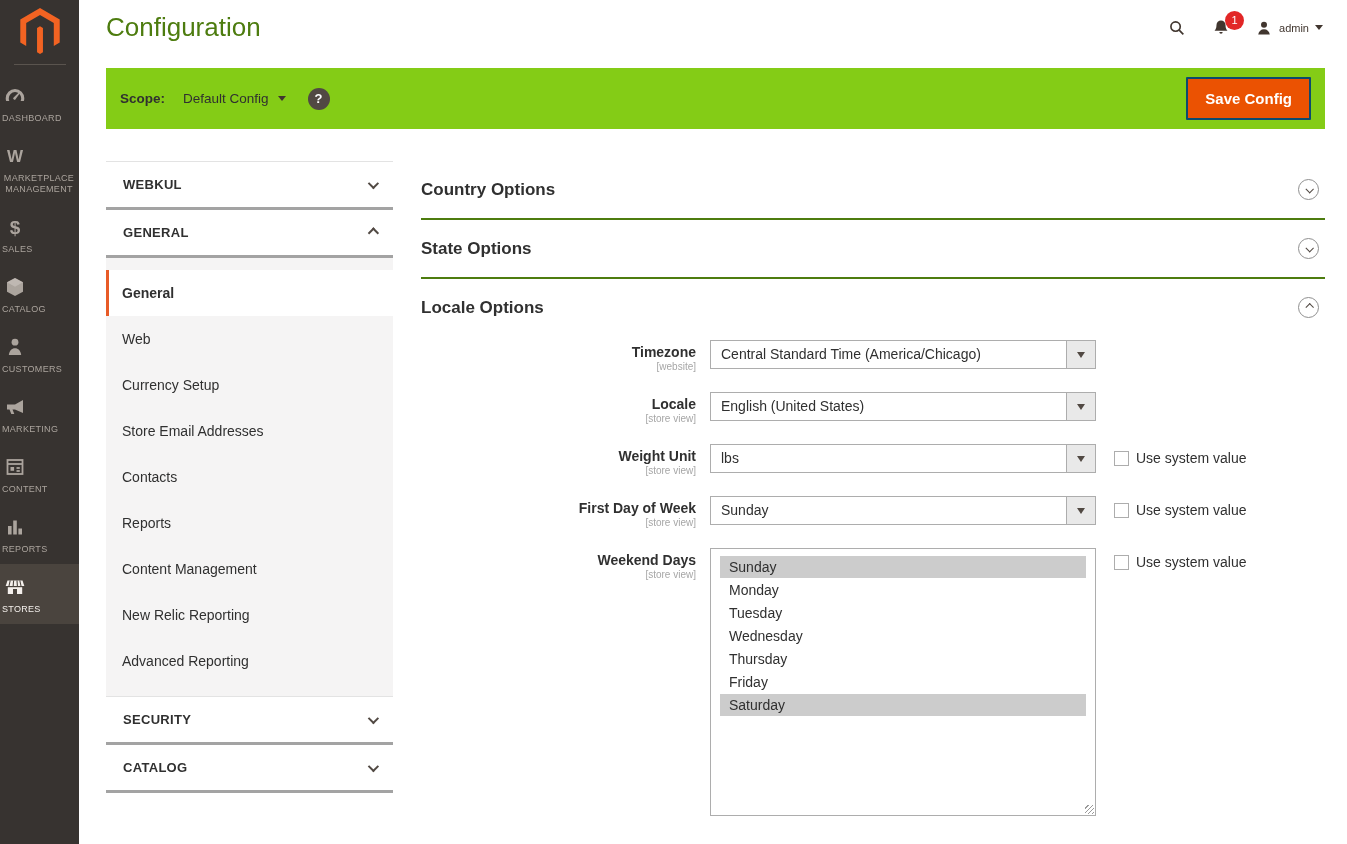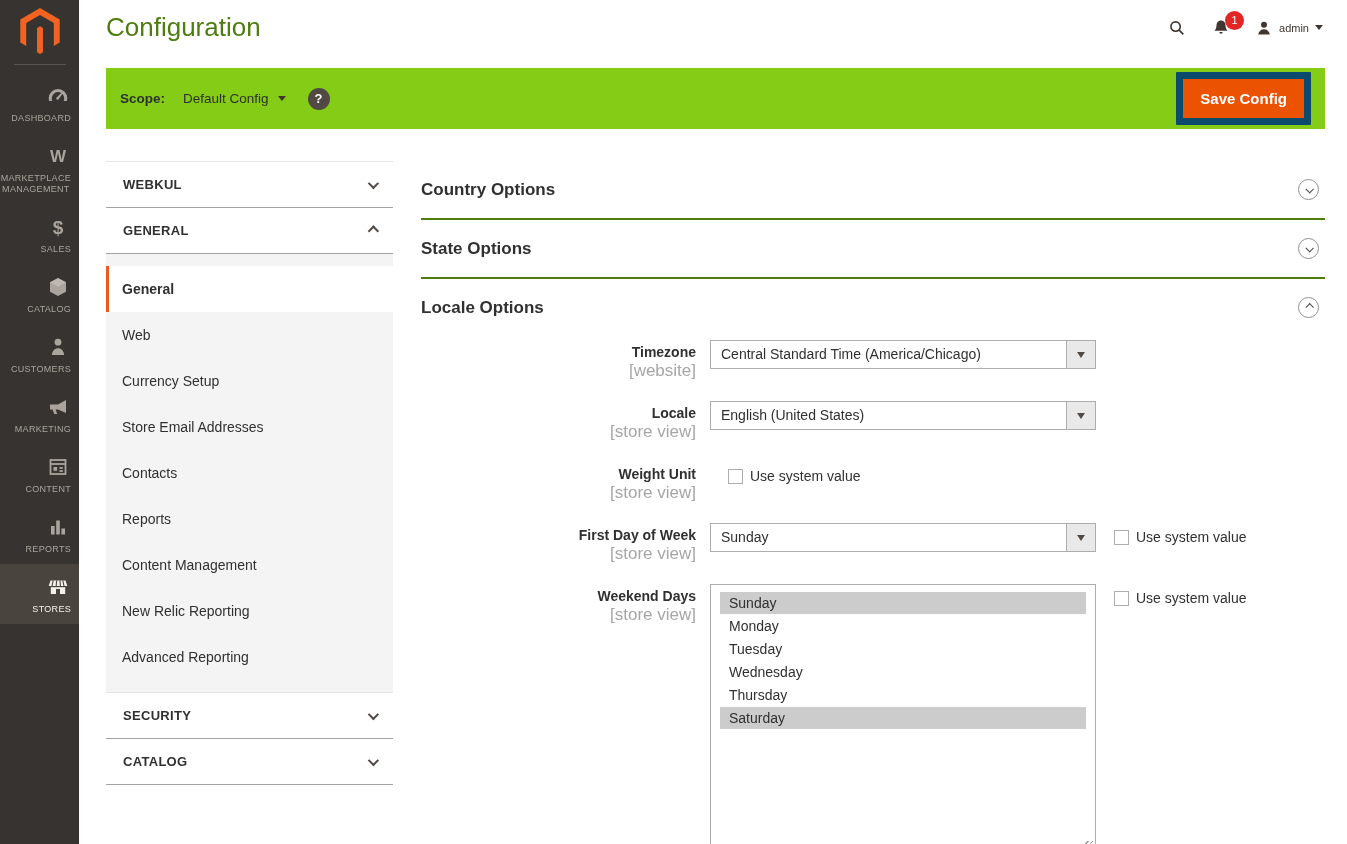--- a/index.html
+++ b/index.html
@@ -3,21 +3,21 @@
 <meta charset="utf-8">
 <style>
   * { margin:0; padding:0; box-sizing:border-box; }
   html,body { width:1347px; height:844px; overflow:hidden; background:#fff;
     font-family:"Liberation Sans","DejaVu Sans",sans-serif; color:#303030; font-size:14px; }
 
   
   .admin-sidebar { position:fixed; left:0; top:0; width:79px; height:844px; background:#373330; z-index:10; }
   .logo-wrap { padding:8px 0 0; display:flex; justify-content:center; }
   .logo-divider { width:52px; height:1px; background:#5a544e; margin:10px auto 8px; }
-  .menu-item { display:flex; flex-direction:column; align-items:flex-end; padding:10px 8px 9px; cursor:pointer; color:#aba49d; }
+  .menu-item { display:flex; flex-direction:column; align-items:flex-start; padding:10px 2px 9px; cursor:pointer; color:#aba49d; }
   .menu-item .m-icon { width:26px; height:26px; display:flex; align-items:center; justify-content:center; }
   .menu-item .m-icon svg { width:24px; height:24px; }
   .menu-item .m-label { font-size:9px; letter-spacing:.3px; text-align:center; margin-top:4px; line-height:11px; max-width:74px; }
   .menu-item.active { background:#4a443e; color:#f4f0ec; }
 
   
   .page { margin-left:79px; }
   .page-header { height:55px; display:flex; align-items:center; justify-content:space-between; padding:0 24px 0 27px; }
   .page-title { font-size:26px; font-weight:400; color:#4d7c0f; }
   .header-actions { display:flex; align-items:center; gap:24px; }
@@ -33,29 +33,29 @@
   .content { margin:0 22px 0 27px; }
 
   
   .scope-bar { background:#84cc16; height:61px; display:flex; align-items:center; justify-content:space-between; padding:0 14px; margin-top:13px; }
   .scope-left { display:flex; align-items:center; }
   .scope-label { font-weight:700; font-size:13.5px; margin-right:18px; }
   .scope-select { display:flex; align-items:center; gap:9px; cursor:pointer;justify-content:space-between; }
   .scope-value { font-size:13.5px; }
   .help-icon { width:22px; height:22px; border-radius:50%; background:#514943; color:#fff; font-weight:700; font-size:13px;
     display:flex; align-items:center; justify-content:center; margin-left:22px; cursor:pointer; }
-  .save-btn { background:#eb5202; border:7px solid #0c4a6e; color:#fff; font-weight:700; font-size:15px;
+  .save-btn { background:#eb5202; border:2px solid #0c4a6e; color:#fff; font-weight:700; font-size:15px;
     padding:11px 17px; border-radius:1px; cursor:pointer; font-family:inherit; }
 
   
   .layout { display:flex; margin-top:32px; align-items:flex-start; }
 
   .config-nav { width:287px; flex:none; border-top:1px solid #e3e3e3; }
   .nav-section-head { display:flex; align-items:center; justify-content:space-between; padding:15px 17px;
-    border-bottom:1px solid #a3a3a3; cursor:pointer; }
+    border-bottom:3px solid #a3a3a3; cursor:pointer; }
   .nav-section-title { font-weight:700; font-size:13px; letter-spacing:.3px; }
   .chev { display:inline-block; width:8px; height:8px; border-right:2px solid #514943; border-bottom:2px solid #514943; }
   .chev.down { transform:rotate(45deg) translateY(-2px); }
   .chev.up { transform:rotate(225deg) translate(-1px,1px); }
   .nav-subitems { background:#f5f4f4; border-bottom:1px solid #e3e3e3; padding:12px 0; }
   .nav-item { padding:15px 16px; font-size:14px; color:#303030; cursor:pointer; }
   .nav-item.active { background:#fff; border-left:3px solid #e85b27; padding-left:13px; font-weight:600; }
 
   .main { flex:1; margin-left:28px; }
   .section-head { display:flex; align-items:center; justify-content:space-between; padding:18px 0; cursor:pointer; }
@@ -64,21 +64,21 @@
   .circ { width:21px; height:21px; border:1px solid #8f8f8f; border-radius:50%; display:flex; align-items:center; justify-content:center; margin-right:6px; cursor:pointer; }
   .circ .chev { width:6px; height:6px; border-width:0 1.5px 1.5px 0; border-style:solid; border-color:#514943; }
   .circ .chev.down { transform:rotate(45deg) translateY(-1px); }
   .circ .chev.up { transform:rotate(225deg) translateY(1px); }
 
   
   .form { margin-top:4px; }
   .field-row { display:flex; align-items:flex-start; margin-bottom:20px; }
   .field-label { width:289px; flex:none; text-align:right; padding-right:14px; padding-top:4px; }
   .label-text { font-weight:700; font-size:14px; display:block; line-height:16px; }
-  .label-scope { font-size:17px; color:#a6a6a6; display:block; margin-top:1px; }
+  .label-scope { font-size:10px; color:#a6a6a6; display:block; margin-top:1px; }
   .field-control { width:386px; flex:none; }
   .select { height:29px; border:1px solid #adadad; background:#fff; display:flex; align-items:stretch; justify-content:space-between; cursor:pointer; }
   .select-value { padding:5px 10px; font-size:14px; white-space:nowrap; overflow:hidden; }
   .sel-btn { width:29px; flex:none; background:#e9e9e9; border-left:1px solid #adadad; display:flex; align-items:center; justify-content:center; }
   .sel-caret { width:0; height:0; border:4.5px solid transparent; border-top:6px solid #514943; margin-top:5px; }
   .multiselect { position:relative; height:268px; border:1px solid #adadad; background:#fff; padding:7px 9px; overflow:hidden; }
   .opt { padding:3px 9px; font-size:14px; cursor:pointer; margin-bottom:1px; }
   .opt.selected { background:#ccc; }
   .resize-corner { position:absolute; right:1px; bottom:1px; width:9px; height:9px;
     background:repeating-linear-gradient(135deg, transparent 0 2px, #9a9a9a 2px 3px); cursor:nwse-resize; }
@@ -325,20 +325,28 @@
                   </span>
               </div>
             </div>
           </div>
 
           <div class="field-row">
             <div class="field-label">
               <span class="label-text">Weight Unit</span>
               <span class="label-scope">[store view]</span>
             </div>
+            <div class="field-control">
+              <div class="select">
+                <span class="select-value">lbs</span>
+                <span class="sel-btn">
+                    <span class="sel-caret"></span>
+                  </span>
+              </div>
+            </div>
             <label class="use-system">
               <input type="checkbox" style="">
               <span class="us-label">Use system value</span>
             </label>
           </div>
 
           <div class="field-row">
             <div class="field-label">
               <span class="label-text">First Day of Week</span>
               <span class="label-scope">[store view]</span>
@@ -362,20 +370,21 @@
               <span class="label-text">Weekend Days</span>
               <span class="label-scope">[store view]</span>
             </div>
             <div class="field-control">
               <div class="multiselect">
                 <div class="opt selected">Sunday</div>
                 <div class="opt">Monday</div>
                 <div class="opt">Tuesday</div>
                 <div class="opt">Wednesday</div>
                 <div class="opt">Thursday</div>
+                <div class="opt">Friday</div>
                 <div class="opt selected">Saturday</div>
                 <span class="resize-corner"></span>
               </div>
             </div>
             <label class="use-system">
               <input type="checkbox" style="">
               <span class="us-label">Use system value</span>
             </label>
           </div>
 

